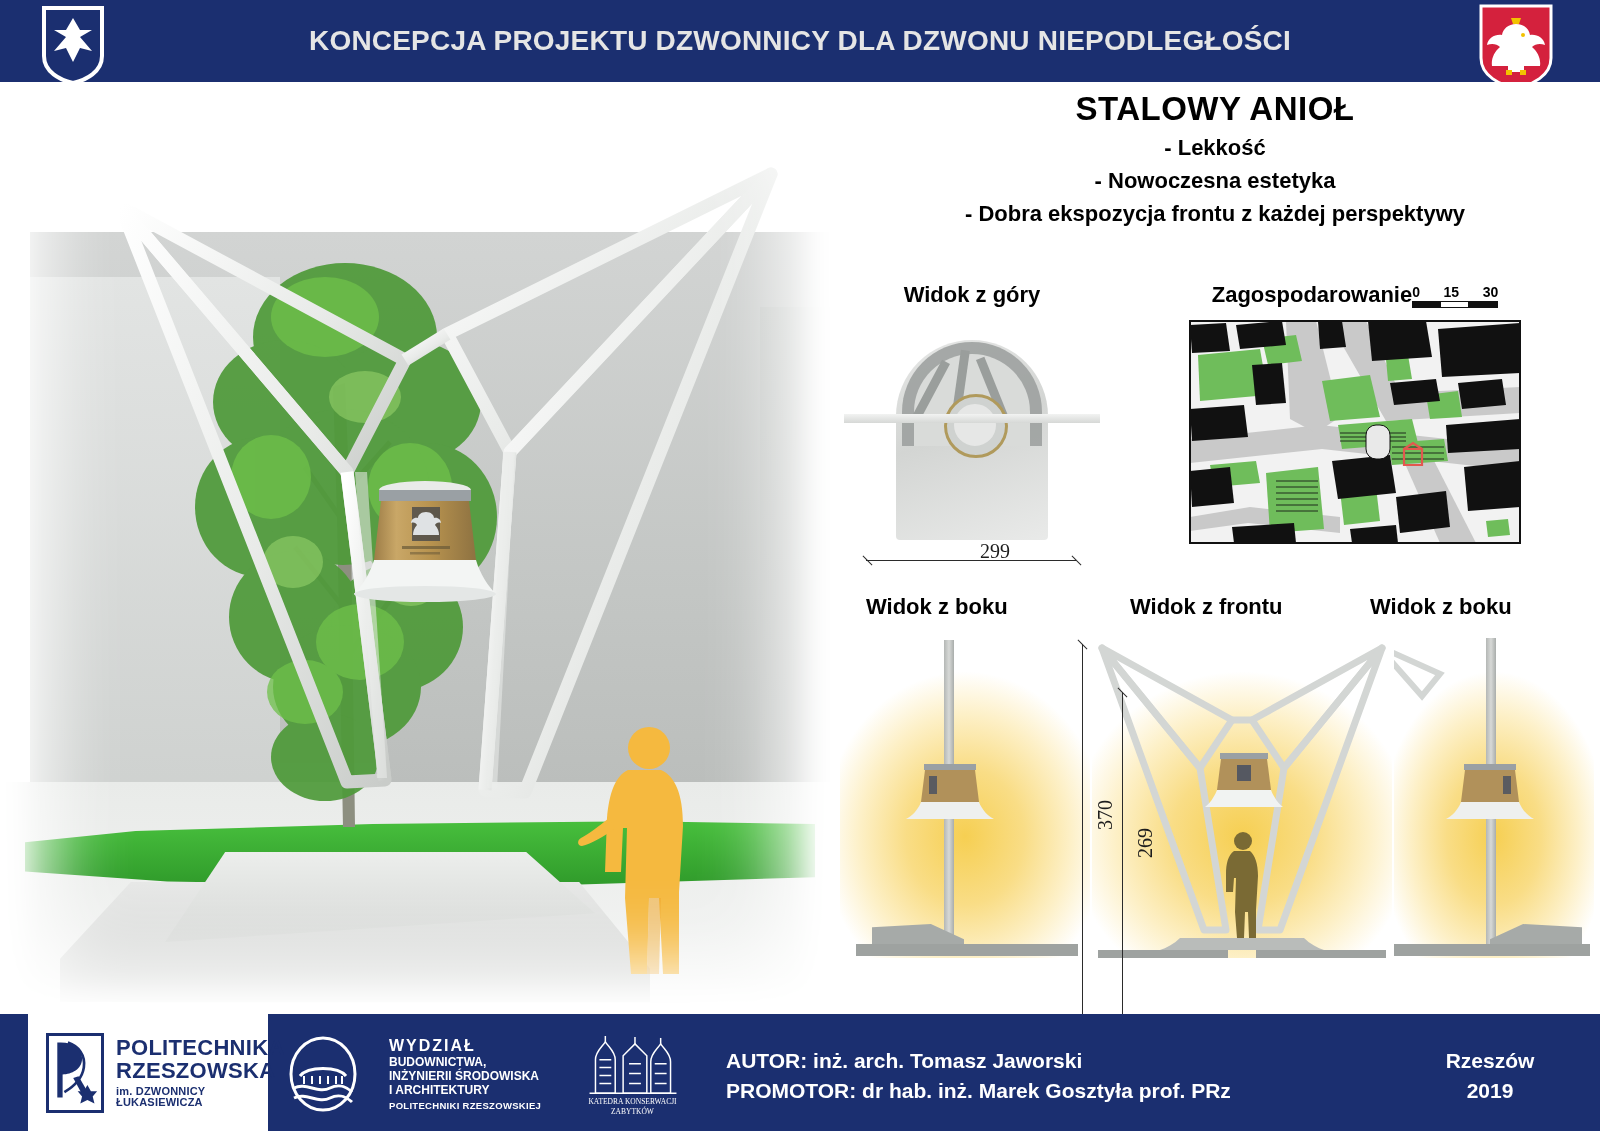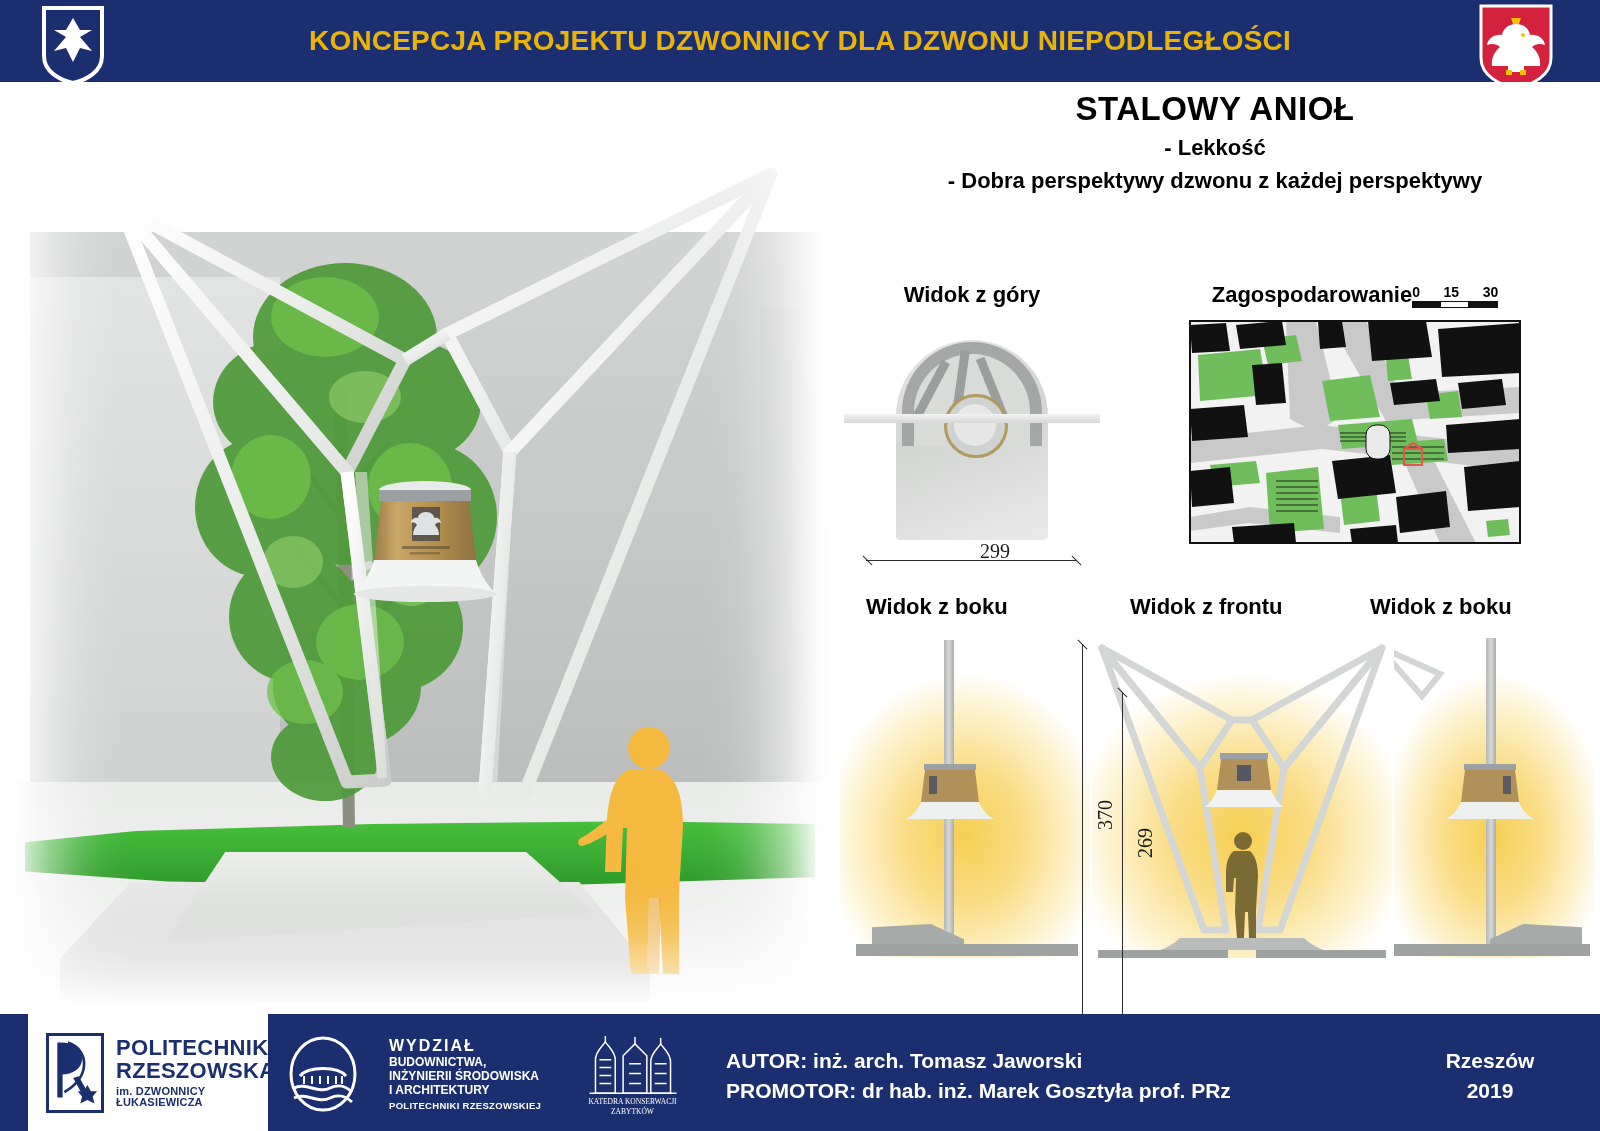--- a/index.html
+++ b/index.html
@@ -3,21 +3,21 @@
 <meta charset="utf-8">
 <style>
   html,body{margin:0;padding:0;background:#fff;}
   body{width:1600px;height:1131px;position:relative;overflow:hidden;
        font-family:"Liberation Sans",sans-serif;color:#000;}
 
   
   .header{position:absolute;left:0;top:0;width:1600px;height:82px;background:#1b2f70;}
   .hdr-title{position:absolute;left:150px;top:0;width:1300px;height:82px;
     display:flex;align-items:center;justify-content:center;
-    color:#eab308;font-weight:bold;font-size:28px;letter-spacing:.2px;
+    color:#e5e5e5;font-weight:bold;font-size:28px;letter-spacing:.2px;
     text-align:center;white-space:nowrap;}
 
   
   .shield-rz{position:absolute;left:42px;top:6px;width:62px;height:78px;}
   
   .shield-pl{position:absolute;left:1478px;top:4px;width:76px;height:86px;}
 
   
   .stage{position:absolute;left:0;top:82px;width:1600px;height:932px;background:#fff;}
 
@@ -281,21 +281,22 @@
     </div>
 
     <div class="fade"></div>
   </div>
 
   <div class="right">
 
     <div class="concept">
       <div class="ttl">STALOWY ANIOŁ</div>
       <div class="ln">- Lekkość</div>
-      <div class="ln">- Dobra perspektywy dzwonu z każdej perspektywy</div>
+      <div class="ln">- Nowoczesna estetyka</div>
+      <div class="ln">- Dobra ekspozycja frontu z każdej perspektywy</div>
     </div>
 
     <div class="topview">
       <div class="sec-label">Widok z góry</div>
       <div class="img">
         <div class="tv-base"></div>
         <div class="tv-shade"></div>
         <div class="tv-inner"></div>
         <div class="tv-rib" style="left:38px;top:36px;width:9px;height:66px;transform:rotate(28deg);"></div>
         <div class="tv-rib" style="left:68px;top:28px;width:9px;height:70px;transform:rotate(8deg);"></div>

